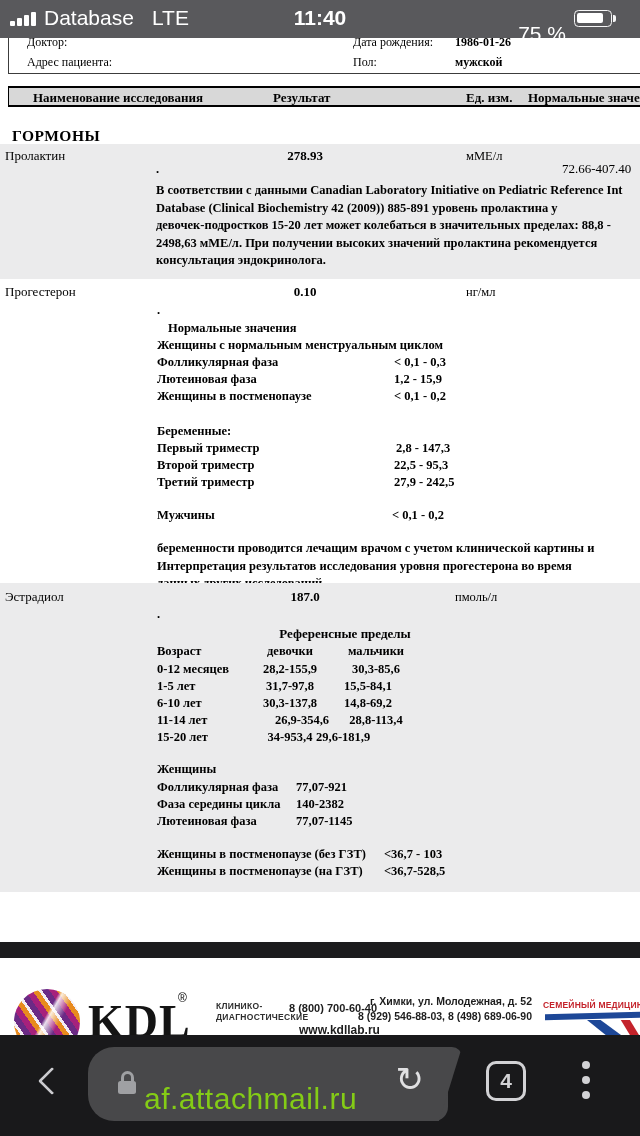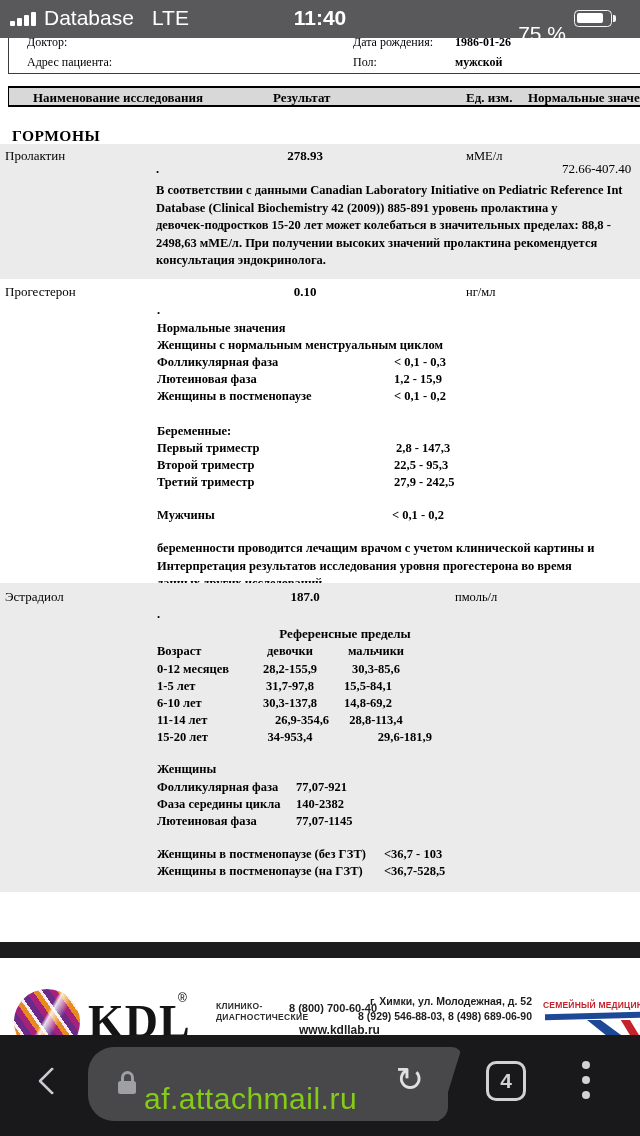--- a/index.html
+++ b/index.html
@@ -138,21 +138,21 @@
         <div class="doc-note">2498,63 мМЕ/л. При получении высоких значений пролактина рекомендуется</div>
         <div class="doc-note">консультация эндокринолога.</div>
       </div>
     </div>
 
     <div class="abs block" style="top:279px;height:304px;background:#fff">
       <span class="abs tname" style="left:5px;top:5px">Прогестерон</span>
       <span class="abs tres" style="top:5px">0.10</span>
       <span class="abs tunit" style="left:466px;top:6px">нг/мл</span>
       <span class="abs doc-note" style="left:157px;top:23px">.</span>
-      <span class="abs doc-note" style="left:157px;top:41px">Нормальные значения</span>
+      <span class="abs doc-note" style="left:168px;top:41px">Нормальные значения</span>
       <span class="abs doc-note" style="left:157px;top:58px">Женщины с нормальным менструальным циклом</span>
       <div class="abs rowline" style="top:75px">
         <span class="abs doc-note" style="left:157px">Фолликулярная фаза</span>
         <span class="abs doc-note" style="left:394px">&lt; 0,1 - 0,3</span>
       </div>
       <div class="abs rowline" style="top:92px">
         <span class="abs doc-note" style="left:157px">Лютеиновая фаза</span>
         <span class="abs doc-note" style="left:394px">1,2 - 15,9</span>
       </div>
       <div class="abs rowline" style="top:109px">
@@ -210,21 +210,21 @@
         <span class="abs doc-note" style="left:322px;width:92px;text-align:center">14,8-69,2</span>
       </div>
       <div class="abs rowline" style="top:129px">
         <span class="abs doc-note" style="left:157px">11-14 лет</span>
         <span class="abs doc-note" style="left:250px;width:104px;text-align:center">26,9-354,6</span>
         <span class="abs doc-note" style="left:330px;width:92px;text-align:center">28,8-113,4</span>
       </div>
       <div class="abs rowline" style="top:146px">
         <span class="abs doc-note" style="left:157px">15-20 лет</span>
         <span class="abs doc-note" style="left:238px;width:104px;text-align:center">34-953,4</span>
-        <span class="abs doc-note" style="left:340px;width:92px;text-align:right">29,6-181,9</span>
+        <span class="abs doc-note" style="left:316px;width:92px;text-align:left">29,6-181,9</span>
       </div>
       <span class="abs doc-note" style="left:157px;top:178px">Женщины</span>
       <div class="abs rowline" style="top:196px">
         <span class="abs doc-note" style="left:157px">Фолликулярная фаза</span>
         <span class="abs doc-note" style="left:296px">77,07-921</span>
       </div>
       <div class="abs rowline" style="top:213px">
         <span class="abs doc-note" style="left:157px">Фаза середины цикла</span>
         <span class="abs doc-note" style="left:296px">140-2382</span>
       </div>

